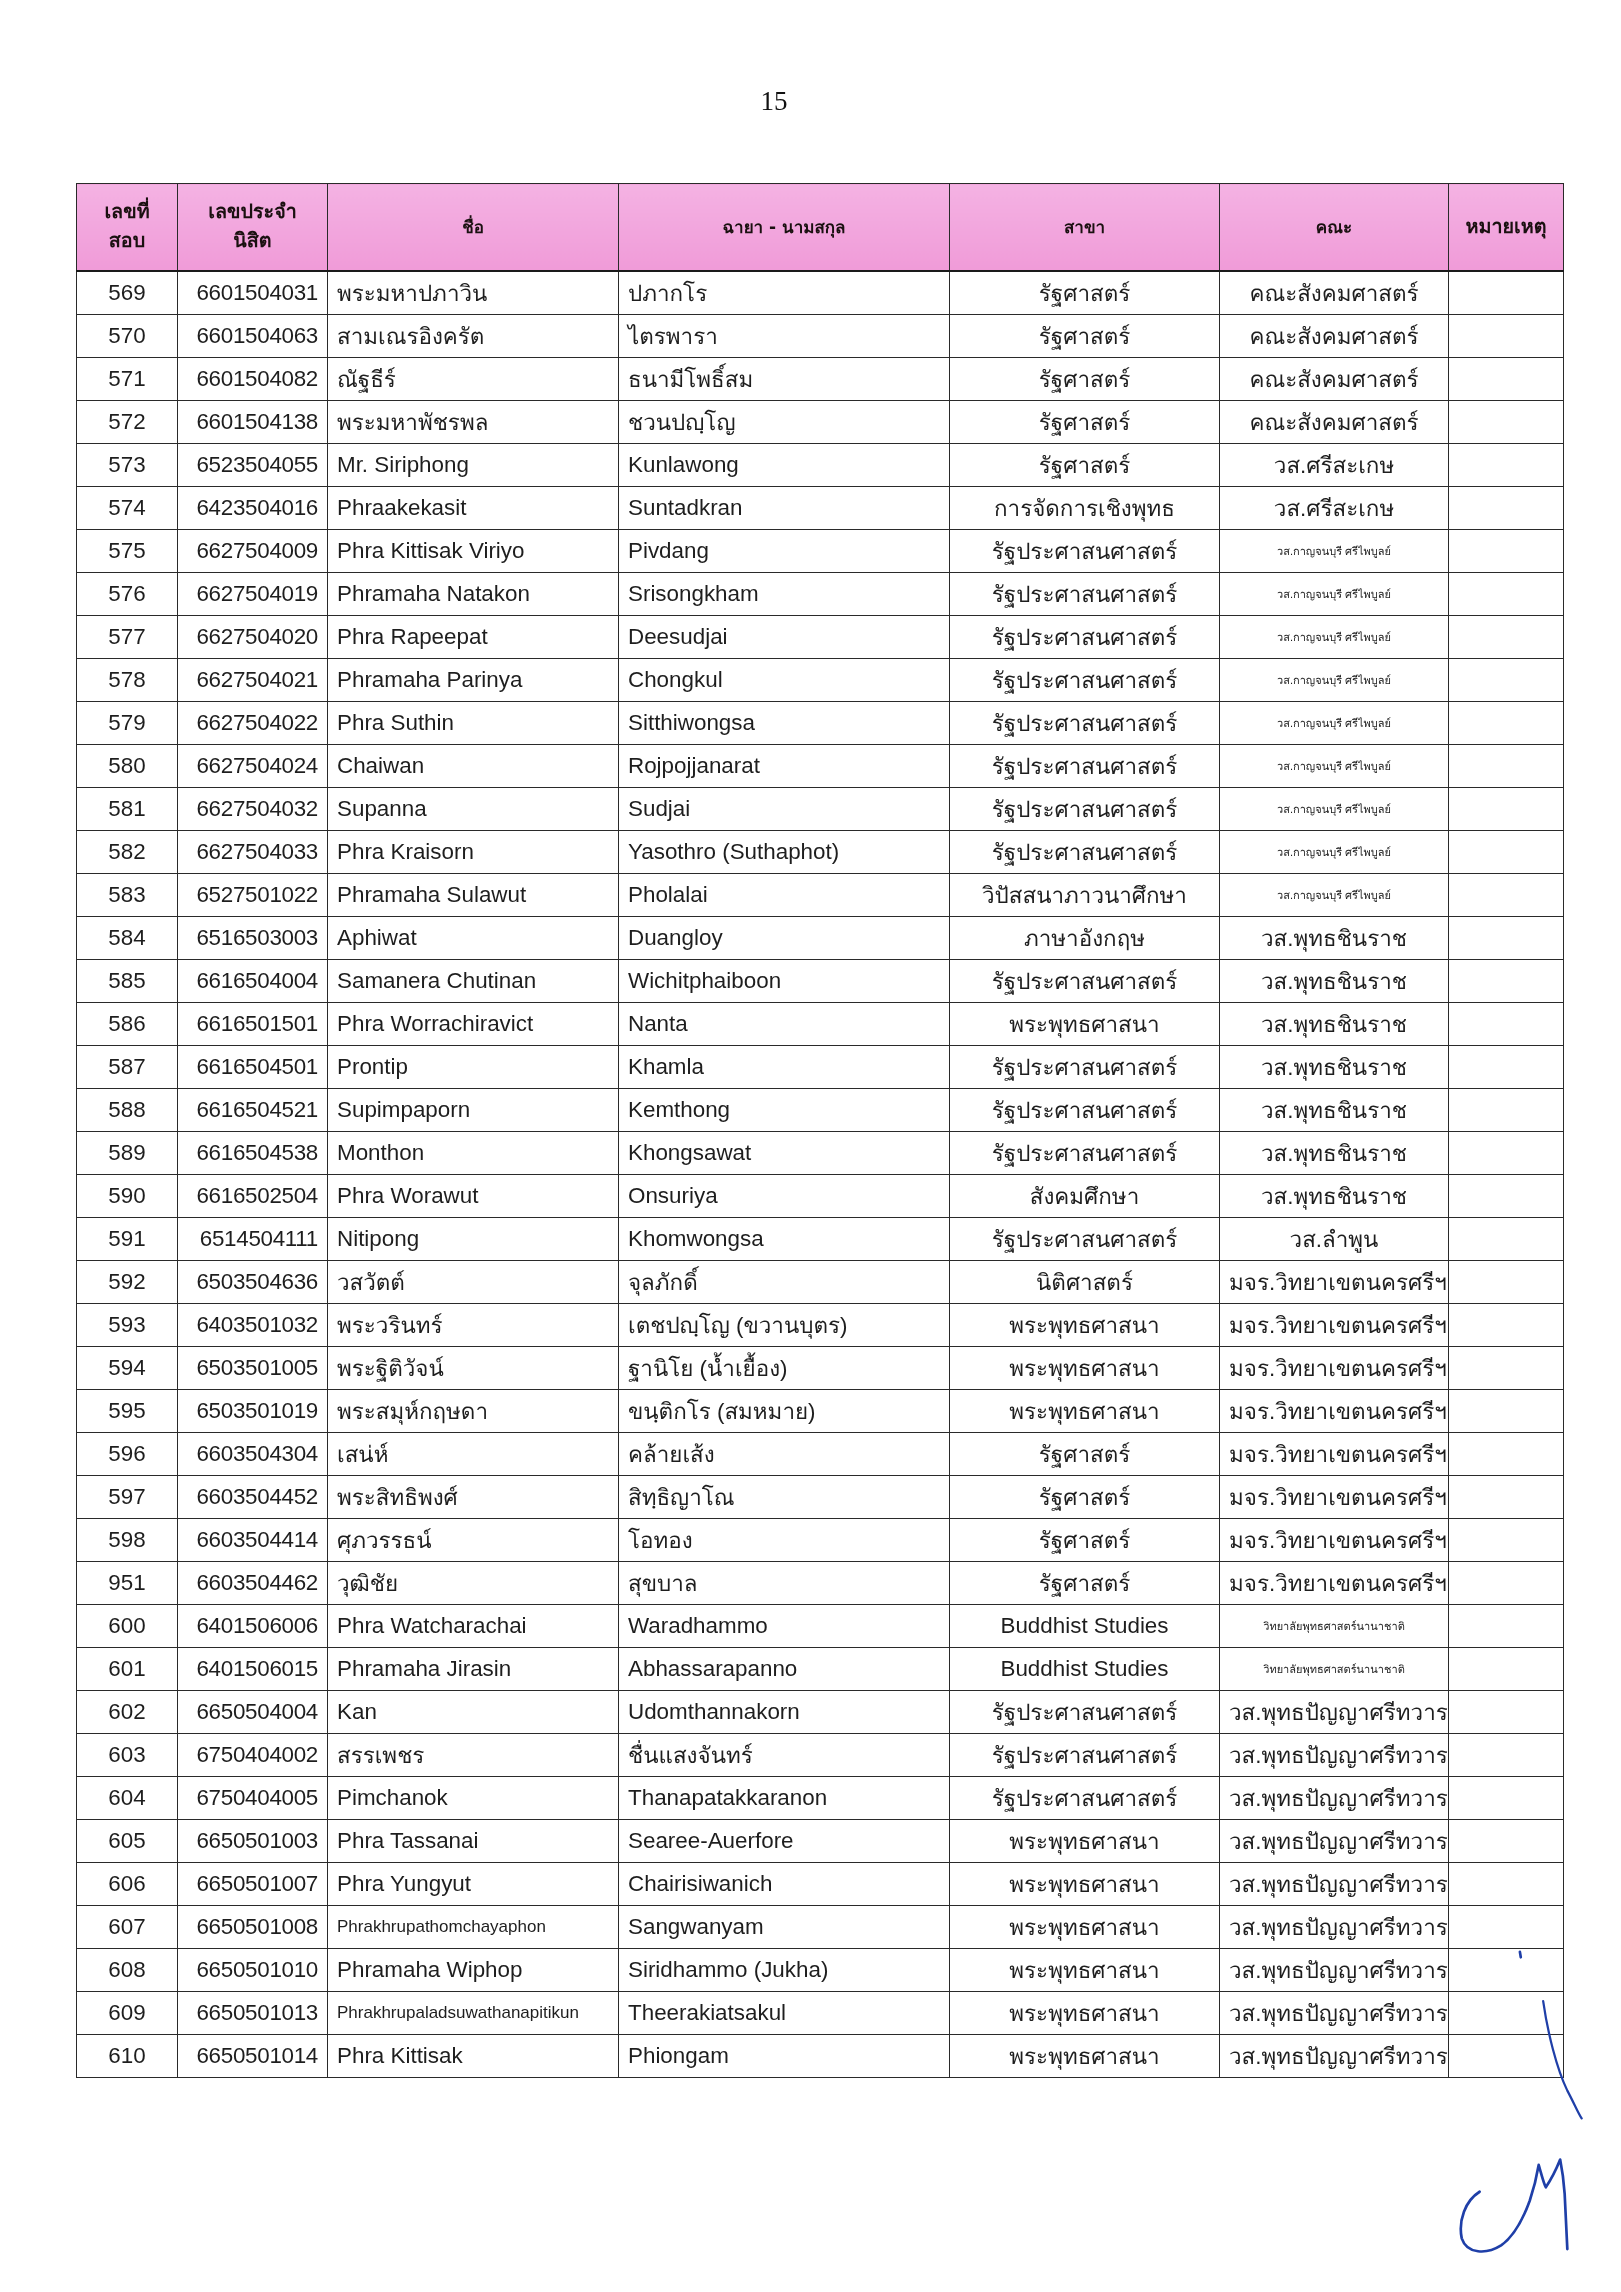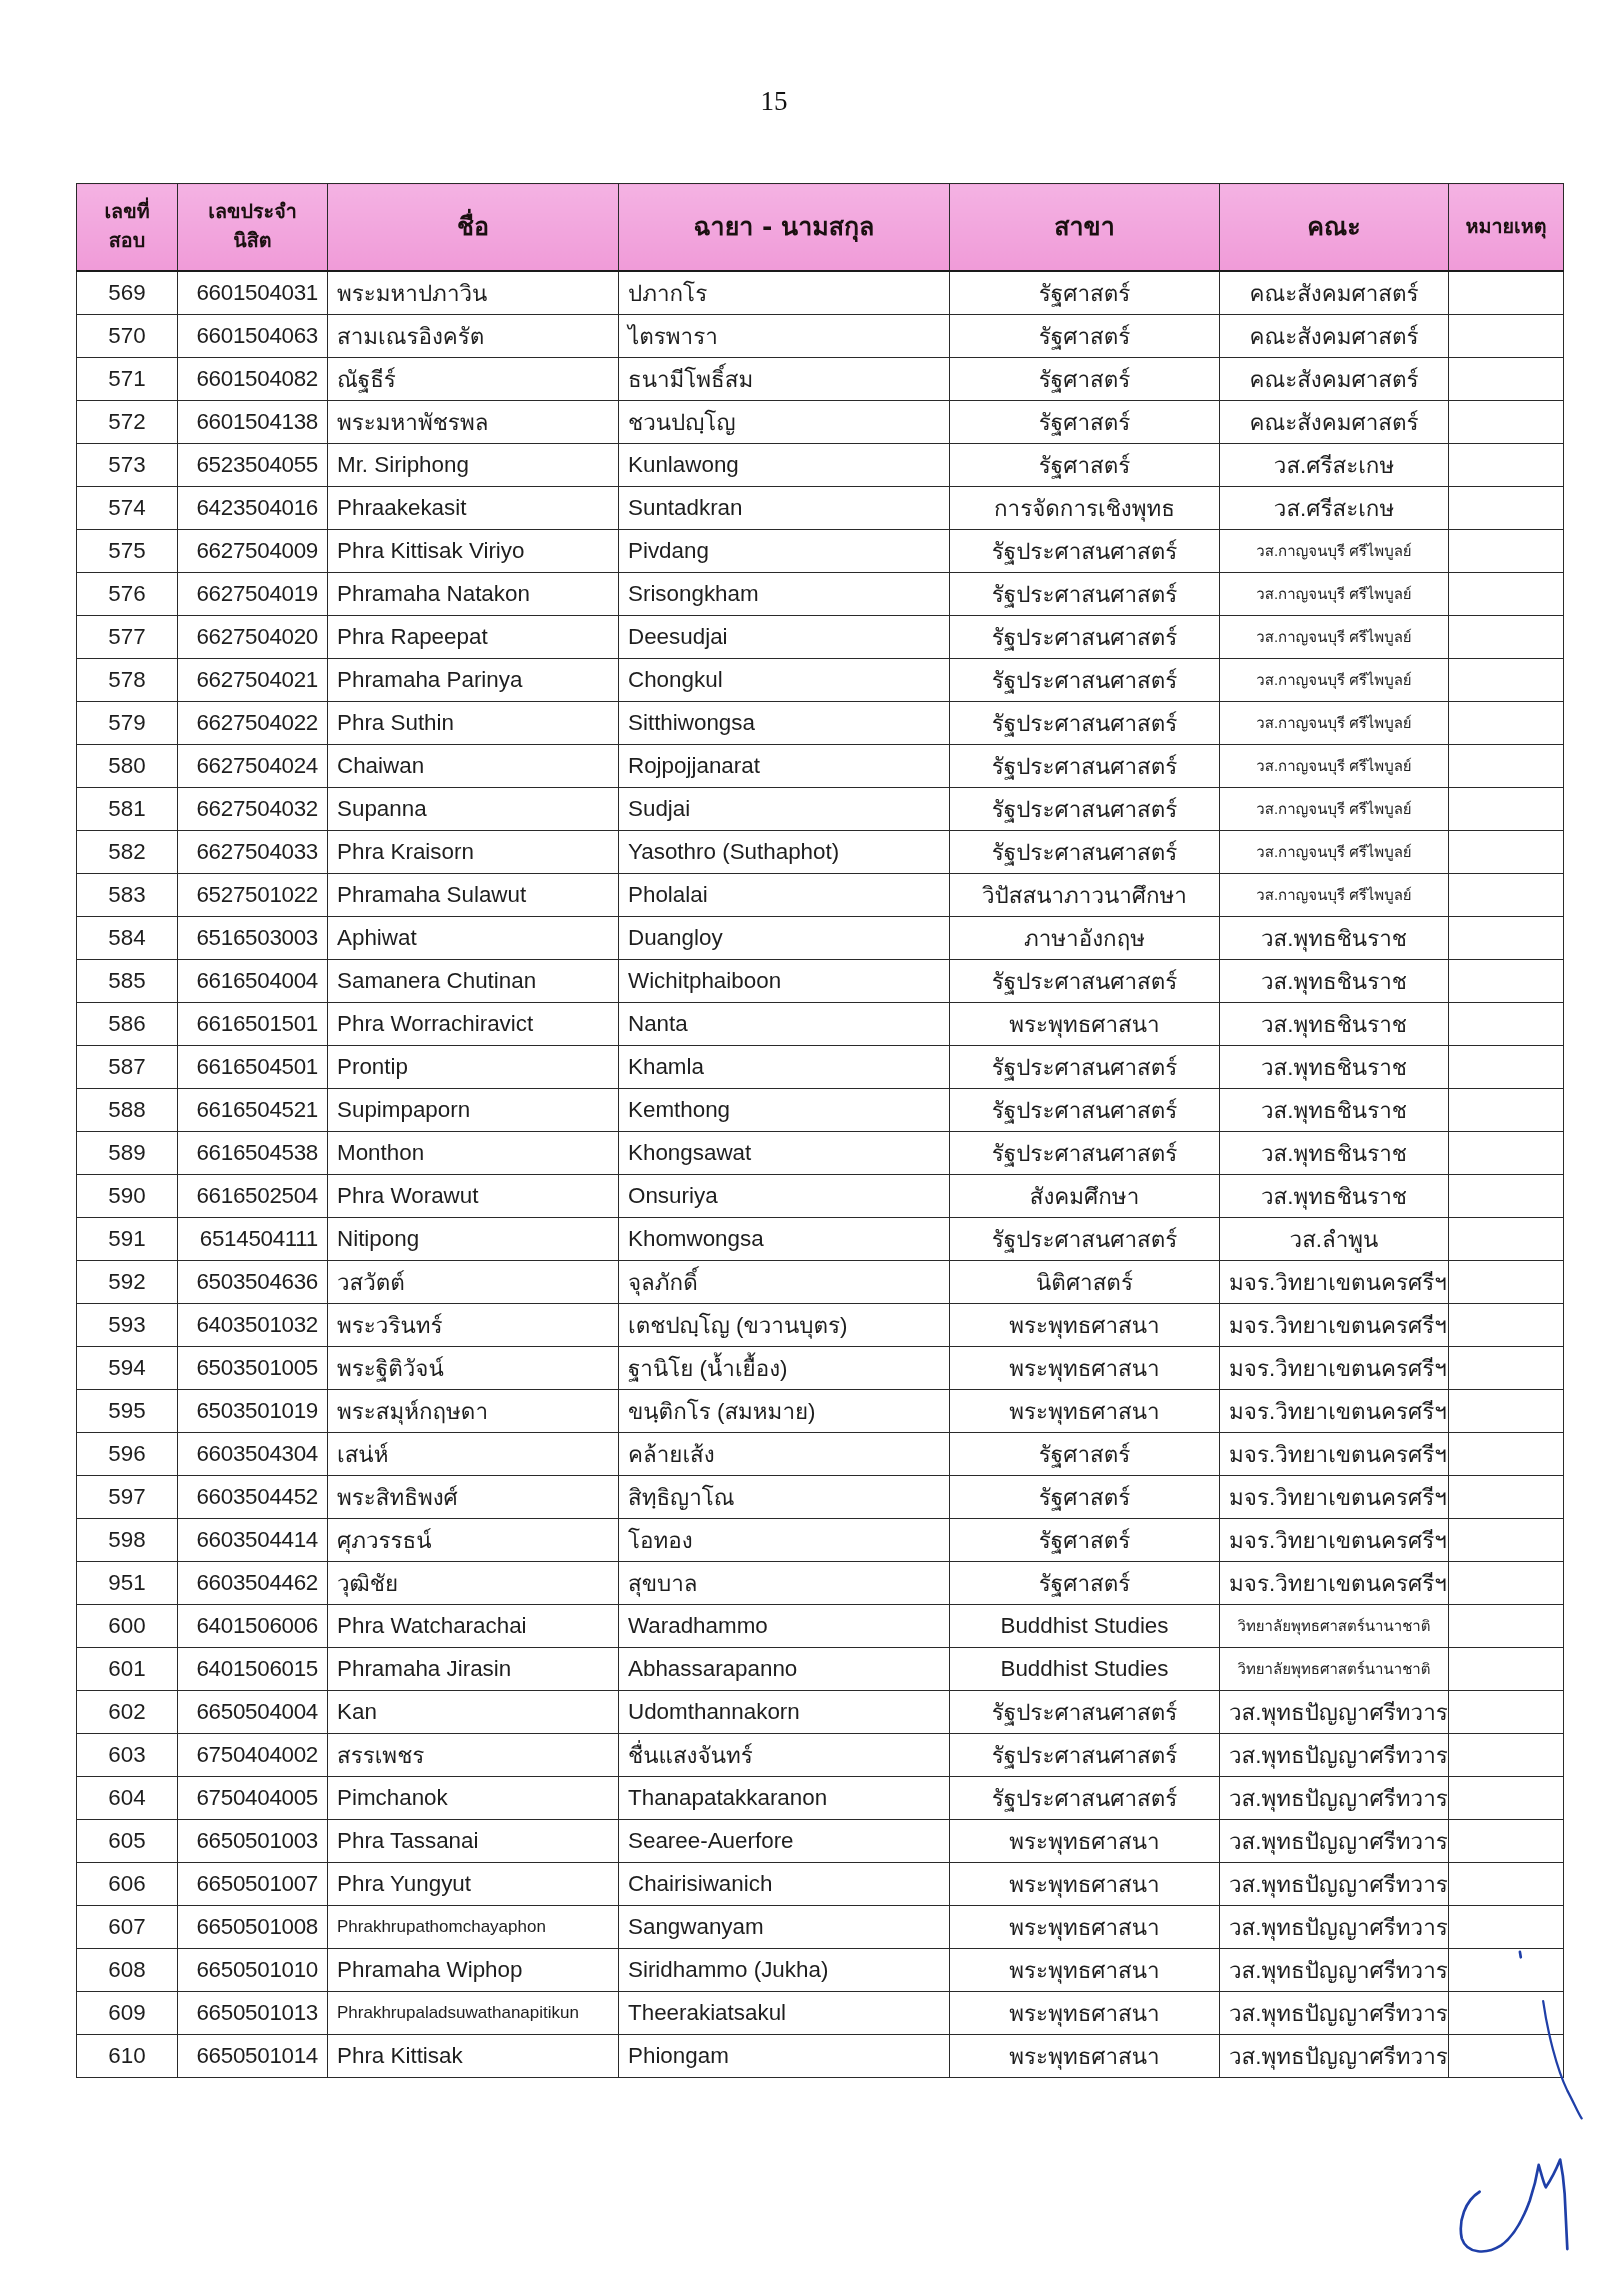--- a/index.html
+++ b/index.html
@@ -44,21 +44,21 @@
     table.roster col.c-note   { width: 115px; }
 
     table.roster th {
       background: #f2a6de;
       background-image: linear-gradient(180deg, #f4b2e3 0%, #f09bd8 100%);
       border: 1.3px solid #2a2a2a;
       border-bottom: 2.7px solid #1a1a1a;
       height: 86px;
       font-family: "DejaVu Sans", "Liberation Sans", sans-serif;
       font-weight: bold;
-      font-size: 25px;
+      font-size: 17px;
       line-height: 1.45;
       text-align: center;
       vertical-align: middle;
       color: #1a1010;
       padding: 0 3.6px;
     }
     table.roster th.narrow { font-size: 19.7px; }
     table.roster td {
       border-left: 1.3px solid #2a2a2a;
       border-right: 1.3px solid #2a2a2a;
@@ -72,21 +72,21 @@
       vertical-align: middle;
       color: #1e1e1e;
       background: #ffffff;
     }
     td.center { text-align: center; }
     td.left   { text-align: left; }
     td.seat   { text-align: center; }
     td.id     { text-align: right; padding-left: 9px; letter-spacing: -0.3px; }
     td.name.small { font-size: 17px; }
     td.faculty { font-size: 19px; }
-    td.faculty.small { font-size: 15px; }
+    td.faculty.small { font-size: 11px; }
 
     .signature {
       position: absolute;
       pointer-events: none;
     }
   </style>
 </head>
 <body>
 
 <div class="page-number">15</div>

